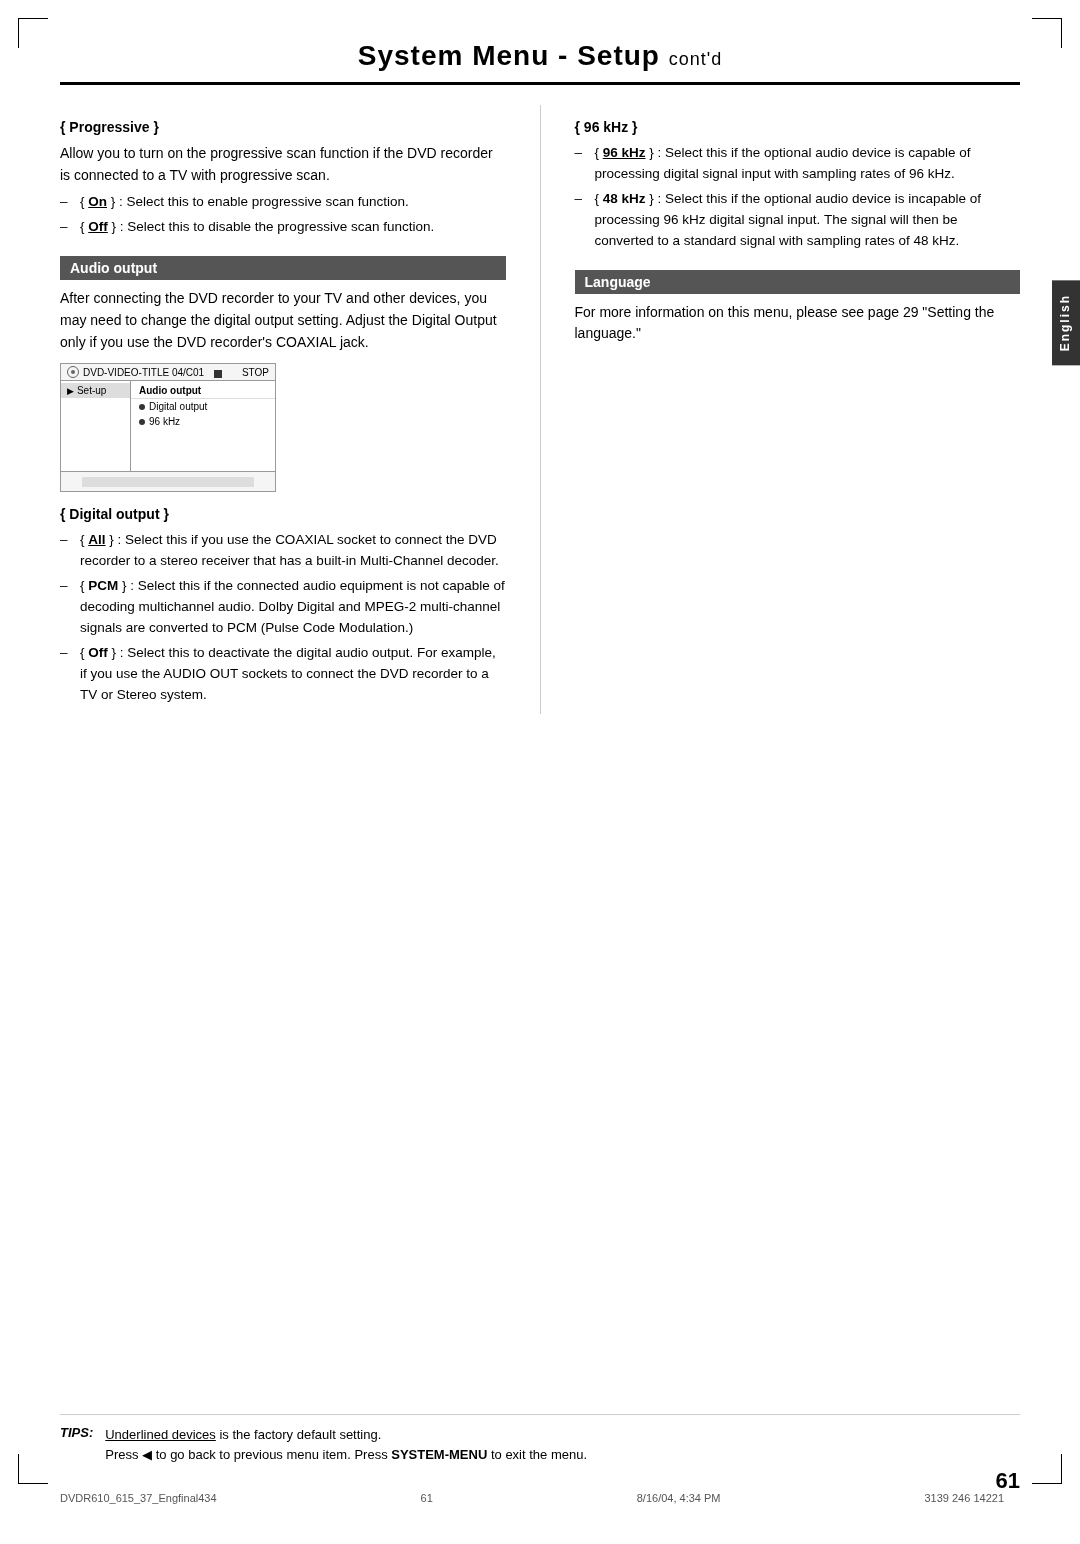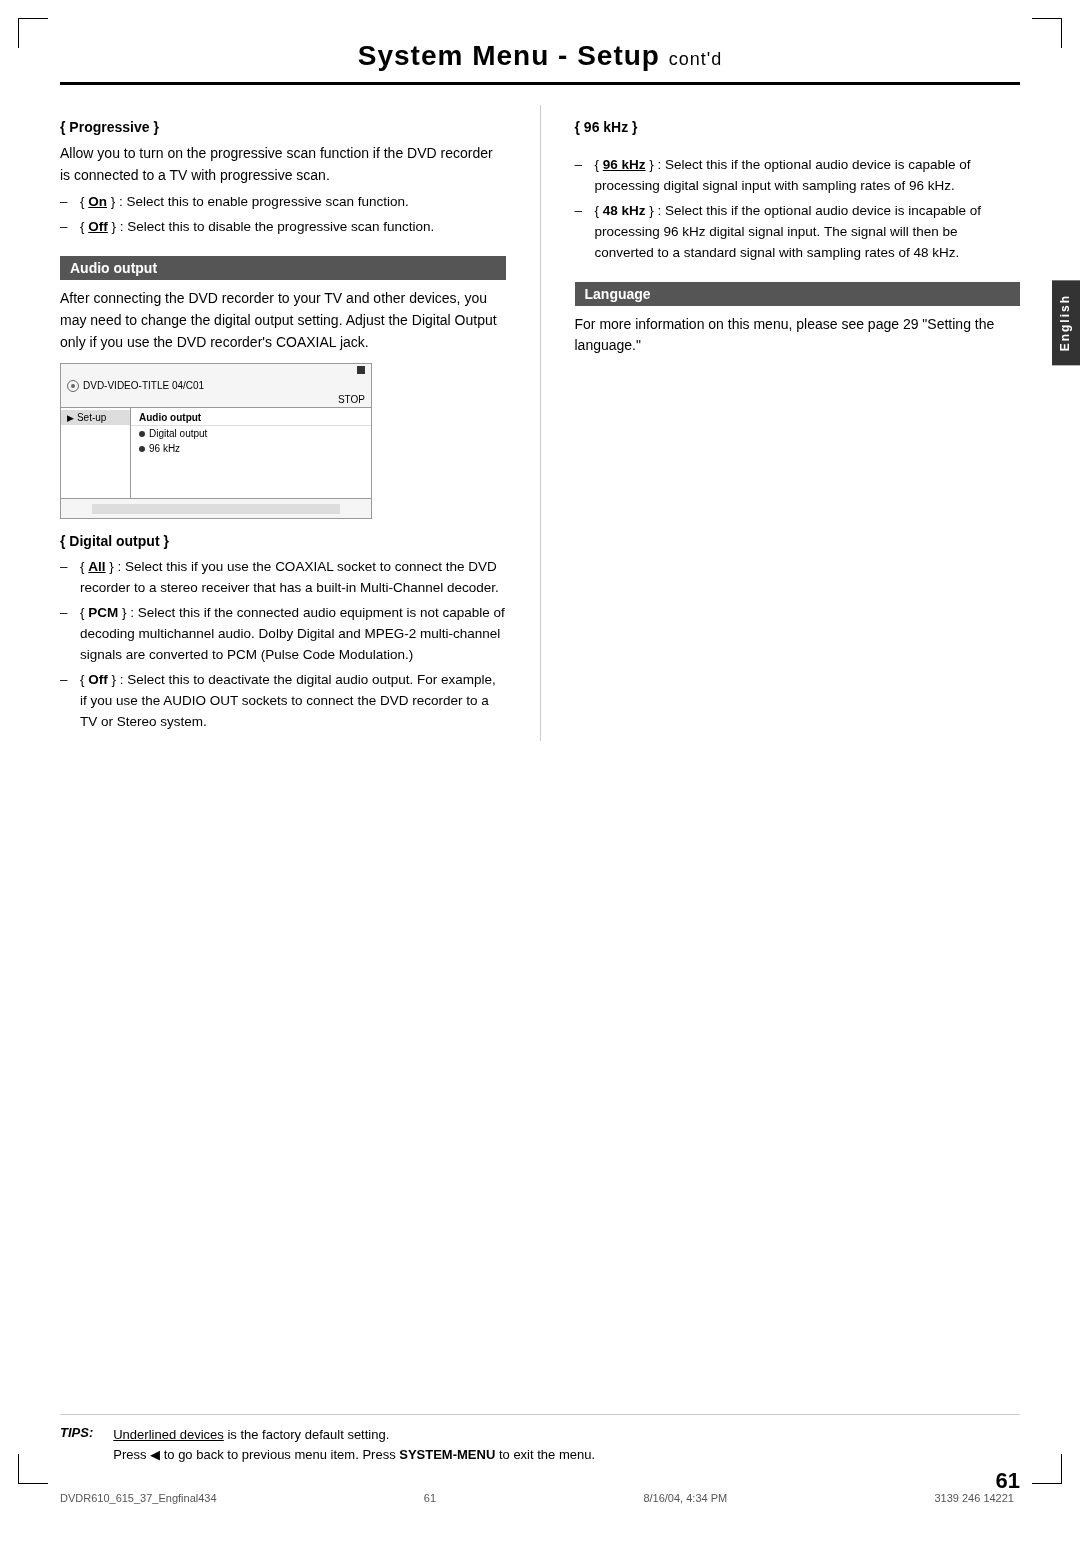--- a/index.html
+++ b/index.html
@@ -129,21 +129,21 @@
       position: absolute;
       left: 0;
     }
 
     .bold { font-weight: bold; }
     .underline { text-decoration: underline; }
 
     
     .dvd-menu-img {
       border: 1px solid #999;
-      width: 312px;
+      width: 216px;
       margin: 10px 0 14px 0;
       font-size: 11px;
     }
 
     .dvd-menu-header {
       display: flex;
       justify-content: space-between;
       align-items: center;
       border-bottom: 1px solid #999;
       padding: 2px 6px;
@@ -178,21 +178,20 @@
 
     .dvd-menu-title-text {
       font-size: 10px;
     }
 
     .dvd-menu-stop {
       font-size: 10px;
       display: flex;
       align-items: flex-end;
       gap: 20px;
-      flex-direction: column;
     }
 
     .stop-icon {
       width: 8px;
       height: 8px;
       background: #333;
       display: inline-block;
     }
 
     .dvd-menu-body {
@@ -268,41 +267,41 @@
       position: absolute;
       bottom: 80px;
       left: 60px;
       right: 60px;
       border-top: 1px solid #ccc;
       padding-top: 10px;
     }
 
     .tips-row {
       display: flex;
-      gap: 20px;
+      gap: 12px;
       font-size: 13px;
     }
 
     .tips-label {
       font-weight: bold;
       font-style: italic;
       white-space: nowrap;
     }
 
     .tips-text {
       font-size: 13px;
       line-height: 1.5;
     }
 
     
     .page-footer {
       position: absolute;
       bottom: 40px;
       left: 60px;
-      right: 66px;
+      right: 76px;
       display: flex;
       justify-content: space-between;
       align-items: center;
       font-size: 11px;
       color: #555;
     }
 
     .page-number {
       font-size: 22px;
       font-weight: bold;
@@ -406,21 +405,21 @@
         </li>
       </ul>
 
     </div>
 
     <div class="col-divider"></div>
 
     <div class="right-col">
 
       <div style="margin-top:14px;">
-        <div style="font-size:14px; font-weight:bold; margin-bottom:20px;">
+        <div style="font-size:14px; font-weight:bold; margin-bottom:8px;">
           { <span>96 kHz</span> }
         </div>
         <ul class="bullet-list">
           <li>
             { <span class="bold underline">96 kHz</span> } : Select this if the optional audio device is capable of processing digital signal input with sampling rates of 96 kHz.
           </li>
           <li>
             { <span class="bold">48 kHz</span> } : Select this if the optional audio device is incapable of processing 96 kHz digital signal input. The signal will then be converted to a standard signal with sampling rates of 48 kHz.
           </li>
         </ul>

